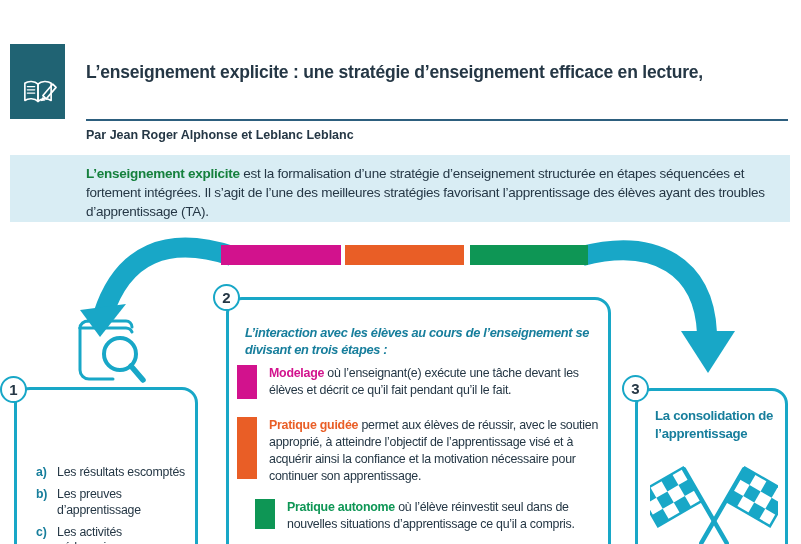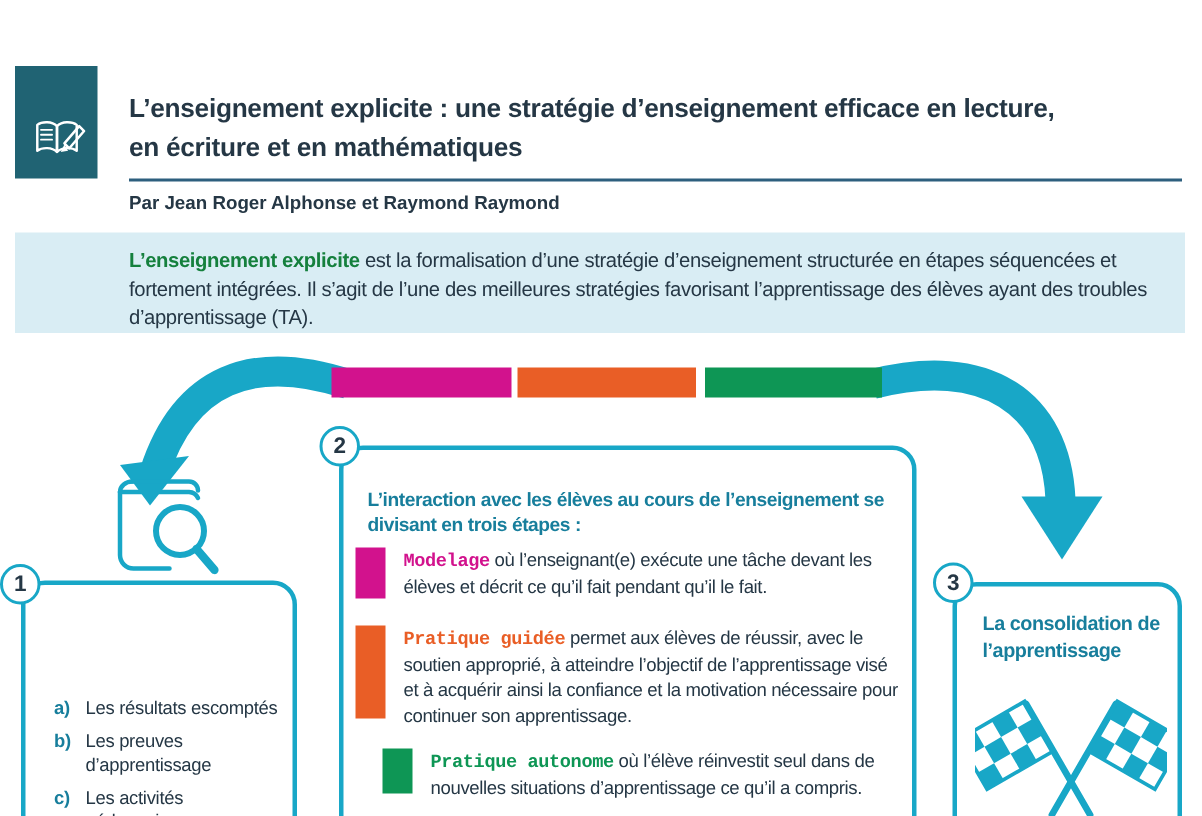--- a/index.html
+++ b/index.html
@@ -31,37 +31,37 @@
   .box-2{left:226px;top:262px;width:385px;height:269px;}
   .box-3{left:635px;top:353px;width:153px;height:178px;}
   .num-circle{position:absolute;width:27px;height:27px;border-radius:50%;background:#fff;border:2.5px solid #18a7c7;
     box-sizing:border-box;display:flex;align-items:center;justify-content:center;
     font-size:15px;font-weight:bold;color:#253745;z-index:5;}
   .circle-1{left:0px;top:341px;}
   .circle-2{left:213px;top:249px;}
   .circle-3{left:622px;top:340px;}
   .box-heading{position:absolute;font-weight:bold;color:#177e9c;letter-spacing:-0.3px;}
   .h1x{left:32px;top:361px;width:155px;font-size:13px;line-height:1.33;}
-  .h2x{left:245px;top:289px;width:352px;font-size:12.8px;line-height:1.35;}
+  .h2x{left:245px;top:289px;width:352px;font-size:12.8px;line-height:1.35;font-style:italic;}
   .h3x{left:655px;top:372px;width:125px;font-size:13.2px;line-height:1.35;}
   
   .list{position:absolute;left:36px;top:430px;width:155px;font-size:12.3px;color:#253745;letter-spacing:-0.2px;}
   .list-item{display:flex;margin-bottom:7px;line-height:1.25;}
   .list-label{color:#177e9c;font-weight:600;width:21px;flex:0 0 21px;}
   
   .stage{position:absolute;left:237px;width:362px;display:flex;align-items:flex-start;}
   .stage-1{top:330px;}
   .stage-2{top:382px;}
   .stage-3{top:464px;padding-left:18px;}
   .swatch{flex:0 0 20px;width:20px;margin-right:12px;}
   .sw-1{height:34px;}
   .sw-2{height:62px;}
   .sw-3{height:30px;}
   .stage-text{font-size:12.4px;line-height:1.36;color:#253745;letter-spacing:-0.25px;}
-  .stage-term{font-weight:bold;font-family:Liberation Mono, monospace;}
+  .stage-term{font-weight:bold;}
   .flags{position:absolute;left:650px;top:415px;}
   .book-mag{position:absolute;left:68px;top:278px;}
 </style>
 </head>
 <body>
 
 <div class="canvas">
 
   <div class="logo-box">
     <svg width="46" height="46" viewBox="0 0 56 56">
@@ -69,24 +69,23 @@
         <path d="M28 22 C24 18 16 18 12 21 V42 C16 39 24 39 28 43 Z"></path>
         <path d="M28 22 C32 18 40 18 44 21 V42 C40 39 32 39 28 43 Z"></path>
         <path d="M15 25 h9 M15 29 h9 M15 33 h9" stroke-width="1.5"></path>
         <path d="M34 36 L46 22 L50 26 L38 40 Z"></path>
       </g>
       <path d="M34 37 L31 43 L37 42 Z" fill="#ffffff"></path>
     </svg>
   </div>
   <div class="title">
     <div>L’enseignement explicite : une stratégie d’enseignement efficace en lecture,</div>
-    <div>en écriture et en mathématiques</div>
   </div>
   <div class="rule"></div>
-  <div class="byline">Par Jean Roger Alphonse et Raymond Raymond</div>
+  <div class="byline">Par Jean Roger Alphonse et Leblanc Leblanc</div>
 
   <div class="intro">
     <span class="lead">L’enseignement explicite</span><span> est la formalisation d’une stratégie d’enseignement structurée en étapes séquencées et fortement intégrées. Il s’agit de l’une des meilleures stratégies favorisant l’apprentissage des élèves ayant des troubles d’apprentissage (TA).</span>
   </div>
 
   <svg class="overlay">
     <path d="M 232 221 C 168 200 123 218 103 280" fill="none" stroke="#18a7c7" stroke-width="20"></path>
     <polygon points="80,275 126,269 100,302" fill="#18a7c7"></polygon>
     <path d="M 582 221 C 656 202 704 232 707 298" fill="none" stroke="#18a7c7" stroke-width="20"></path>
     <polygon points="681,296 735,296 708,338" fill="#18a7c7"></polygon>

